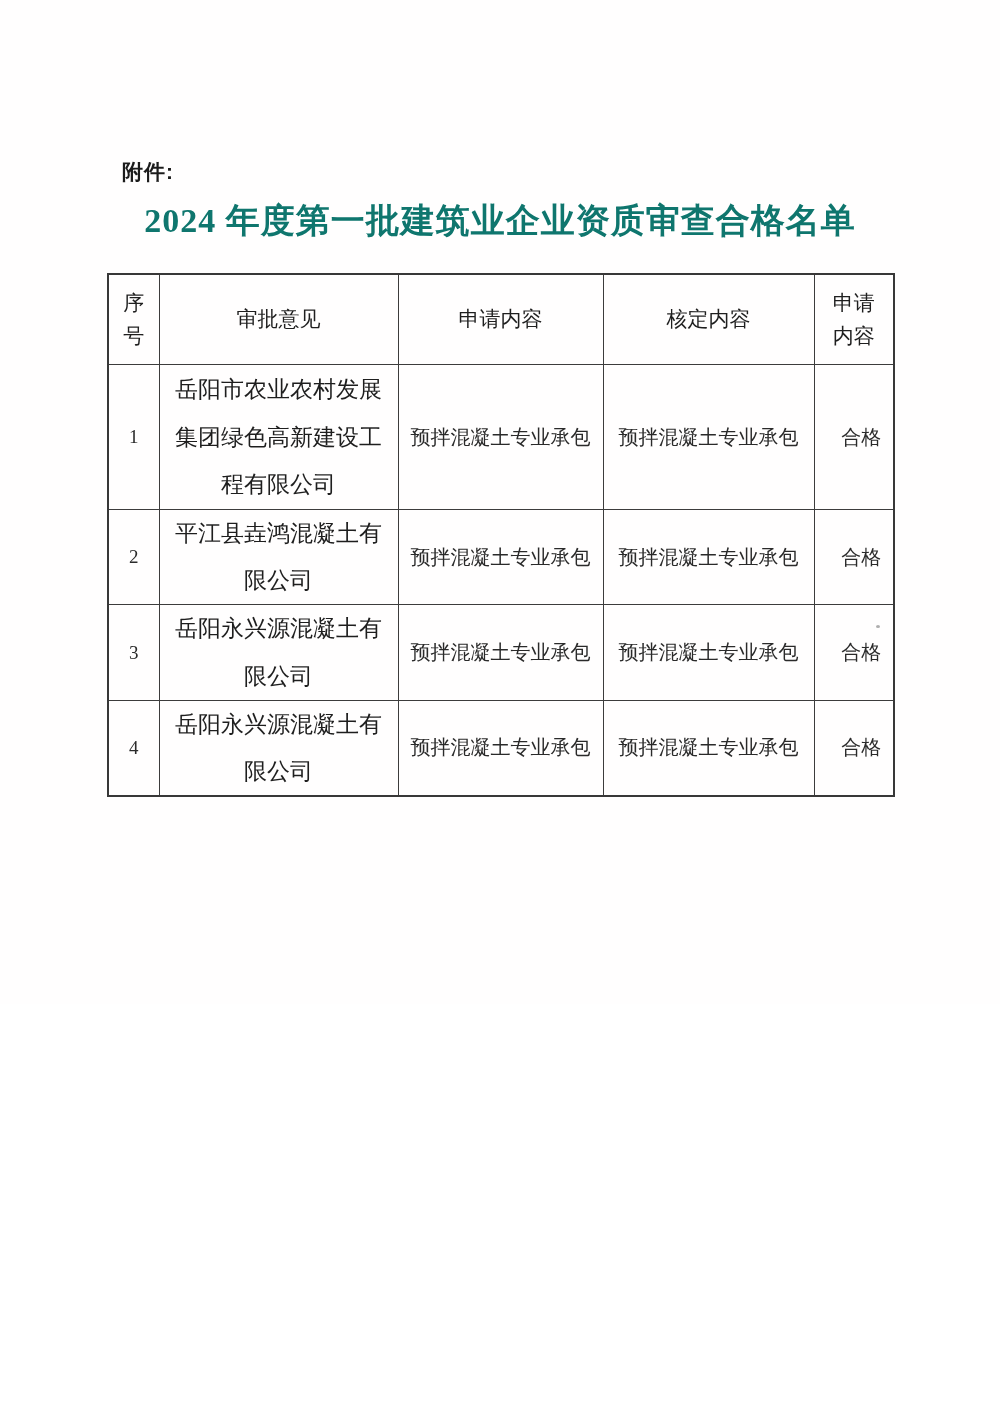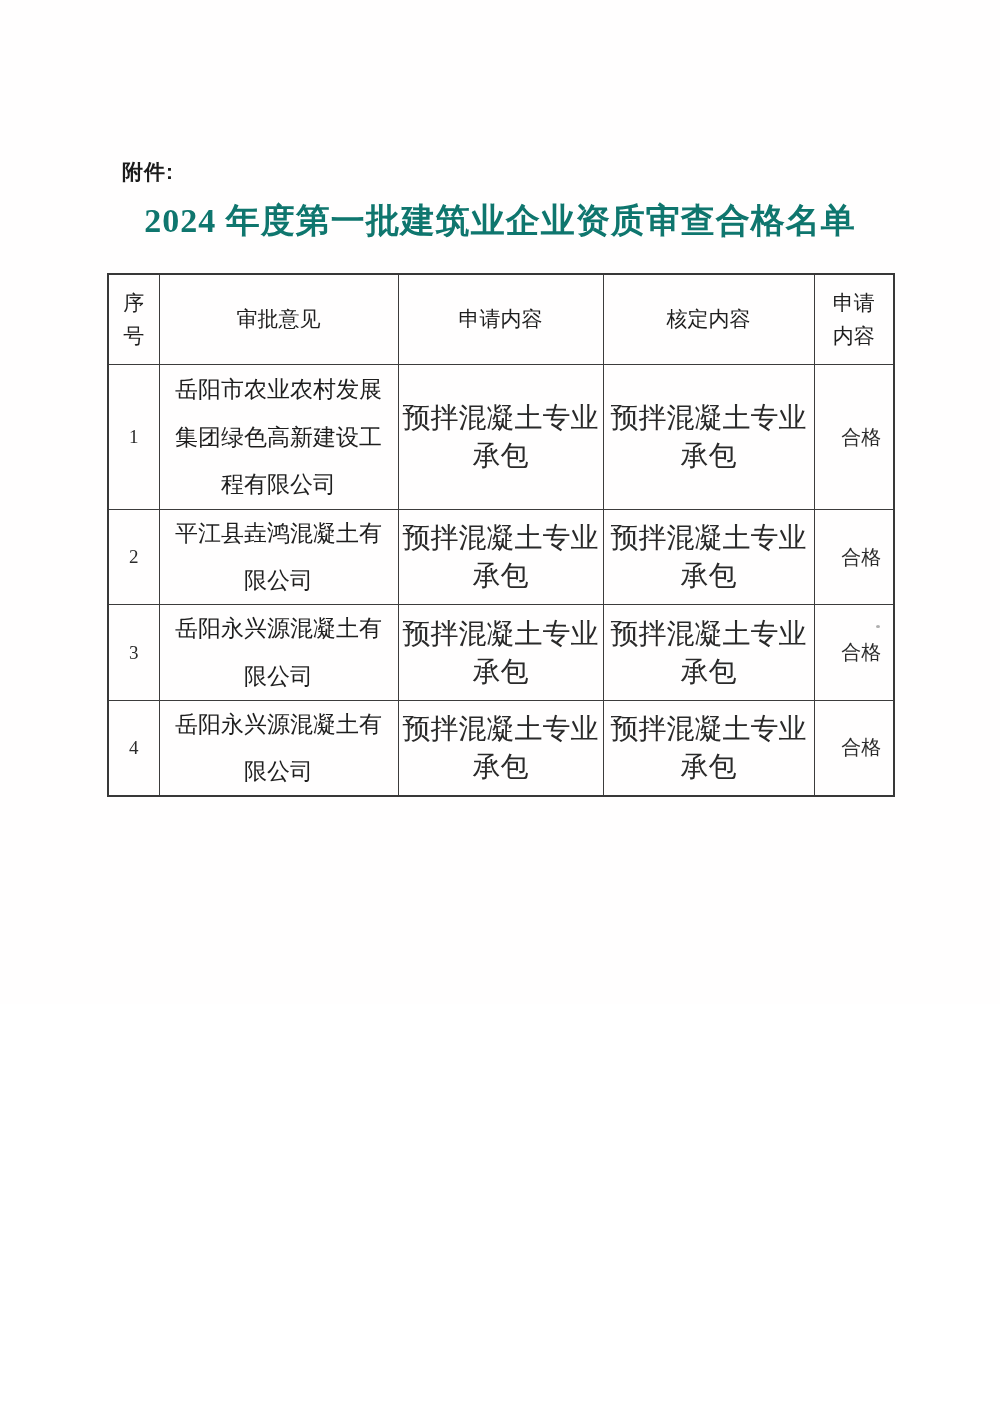--- a/index.html
+++ b/index.html
@@ -88,21 +88,21 @@
     color: #2b2b2b;
   }
   td.cell-company {
     font-size: 23px;
     line-height: 2.05;
     padding: 0 10px;
     color: #1e1e1e;
     word-break: break-all;
   }
   td.cell-content {
-    font-size: 28px;
+    font-size: 20px;
     color: #2a2a2a;
   }
   td.cell-opinion {
     font-size: 20px;
     color: #2a2a2a;
     padding-left: 19px;
   }
   .scan-dot {
     position: absolute;
     left: 876px;

